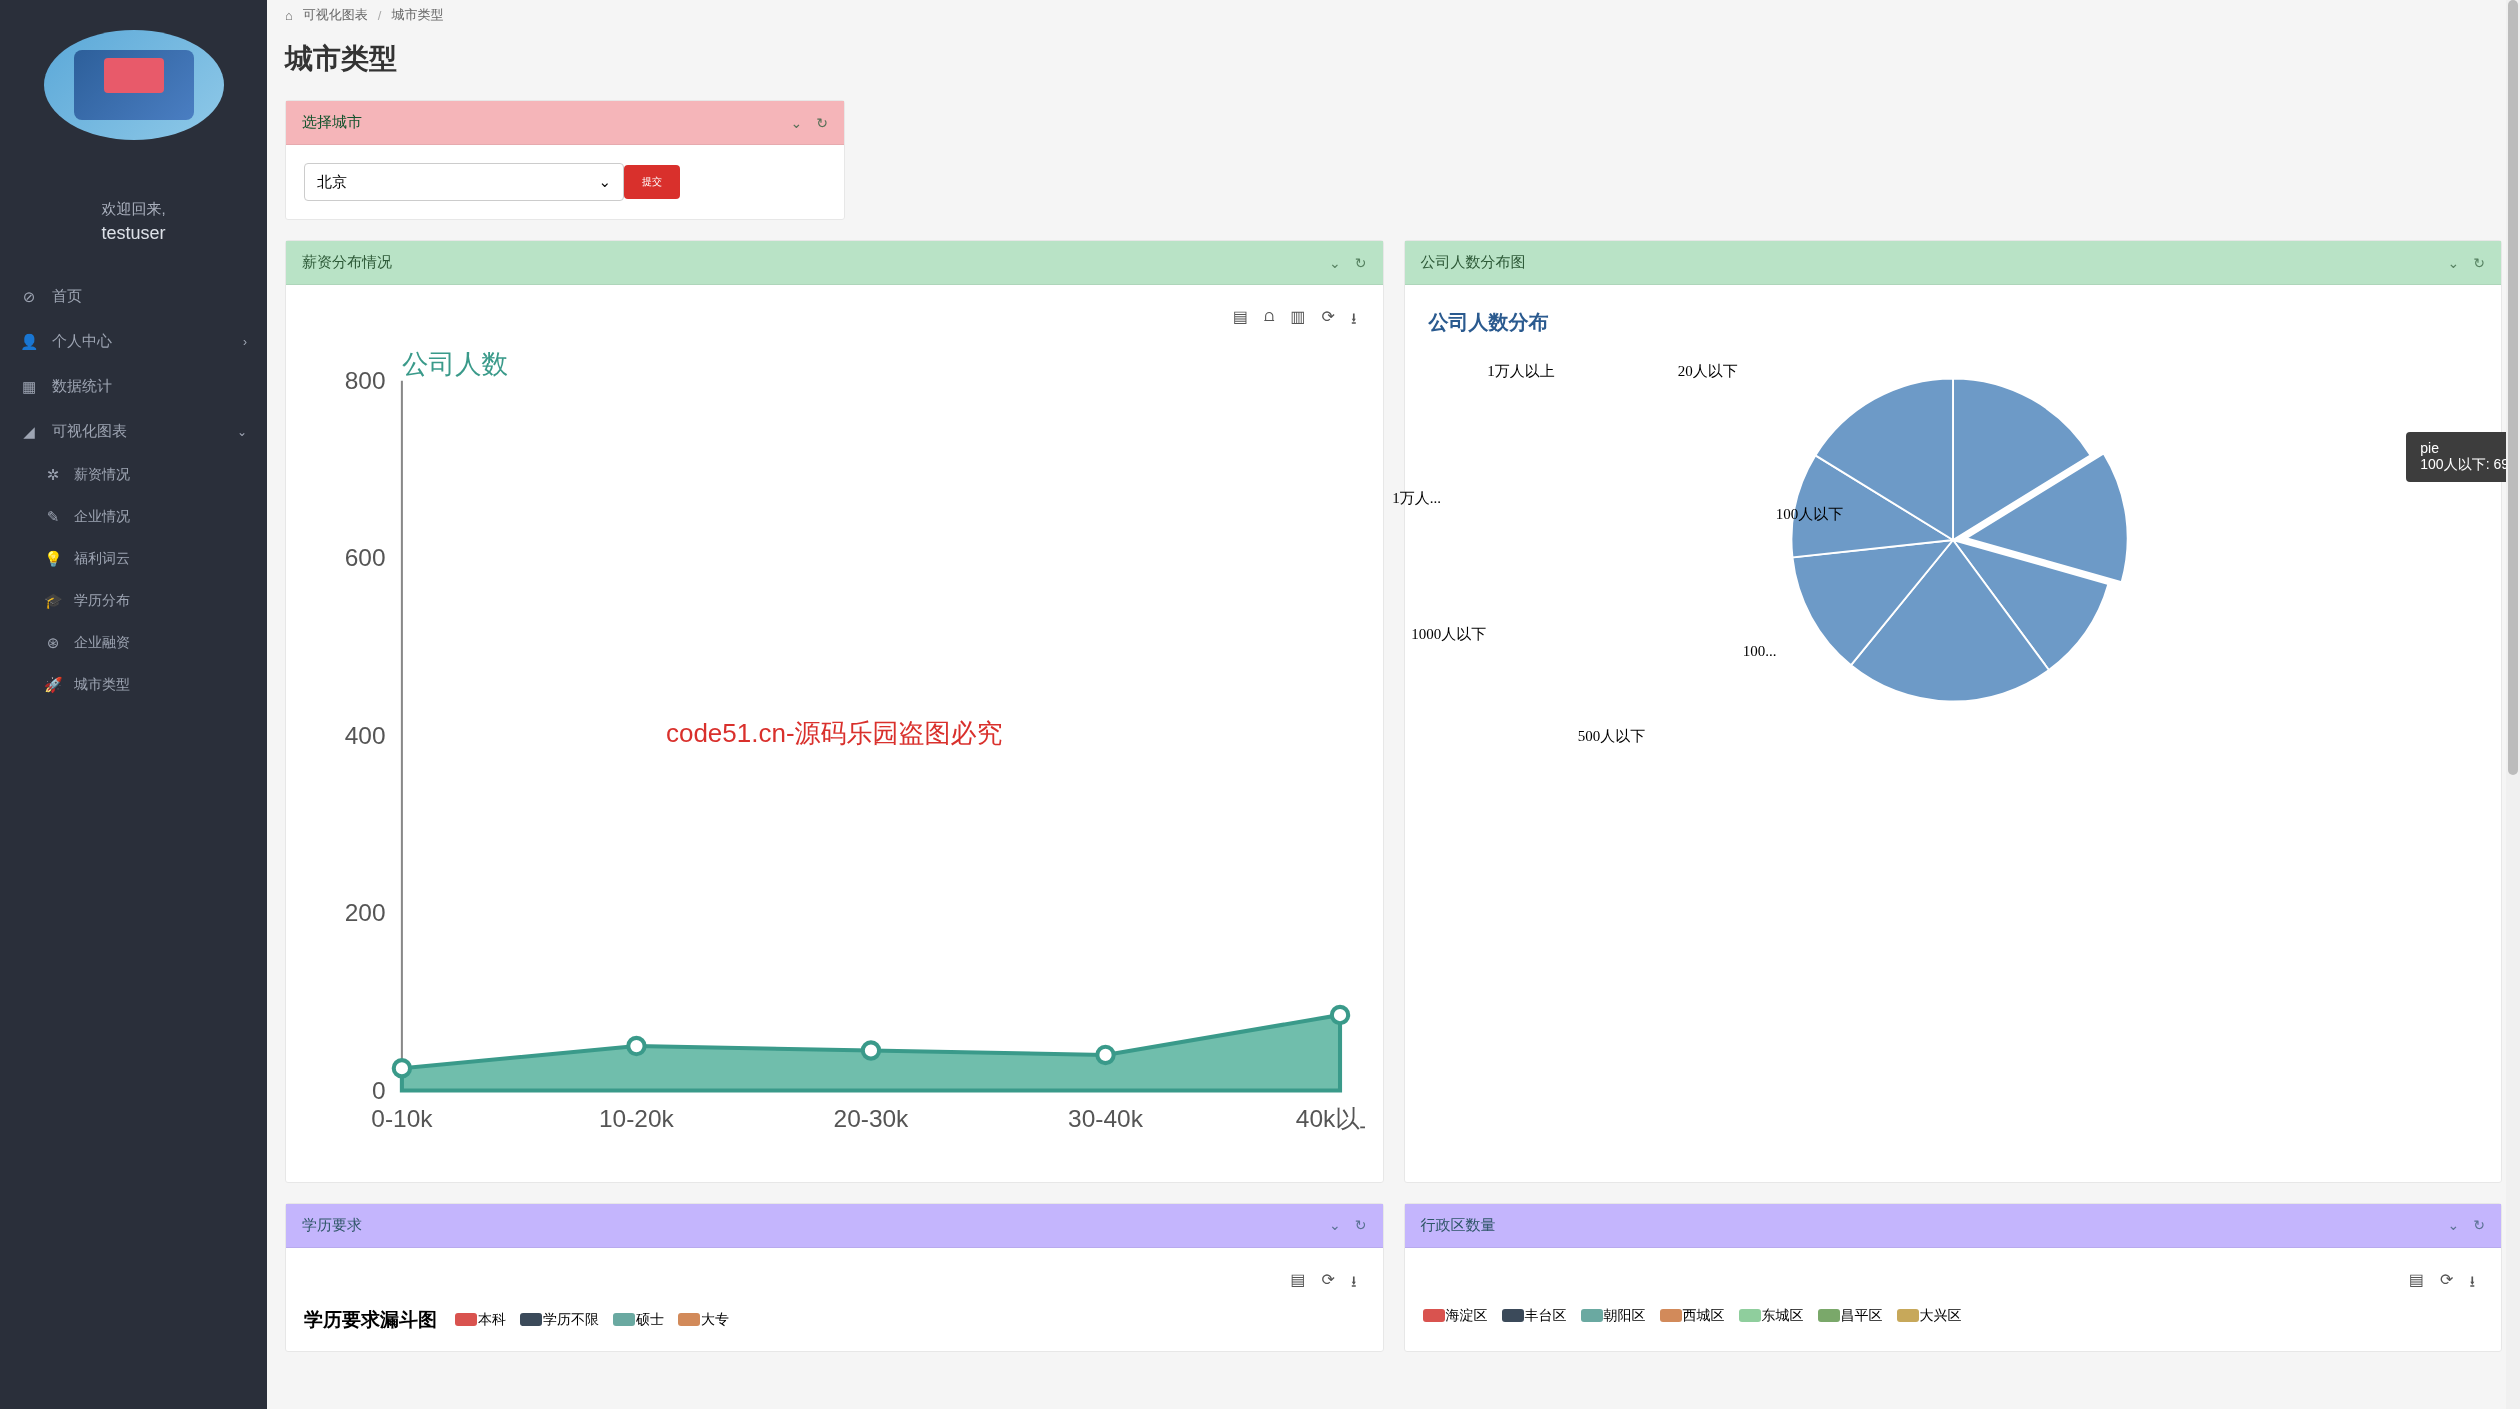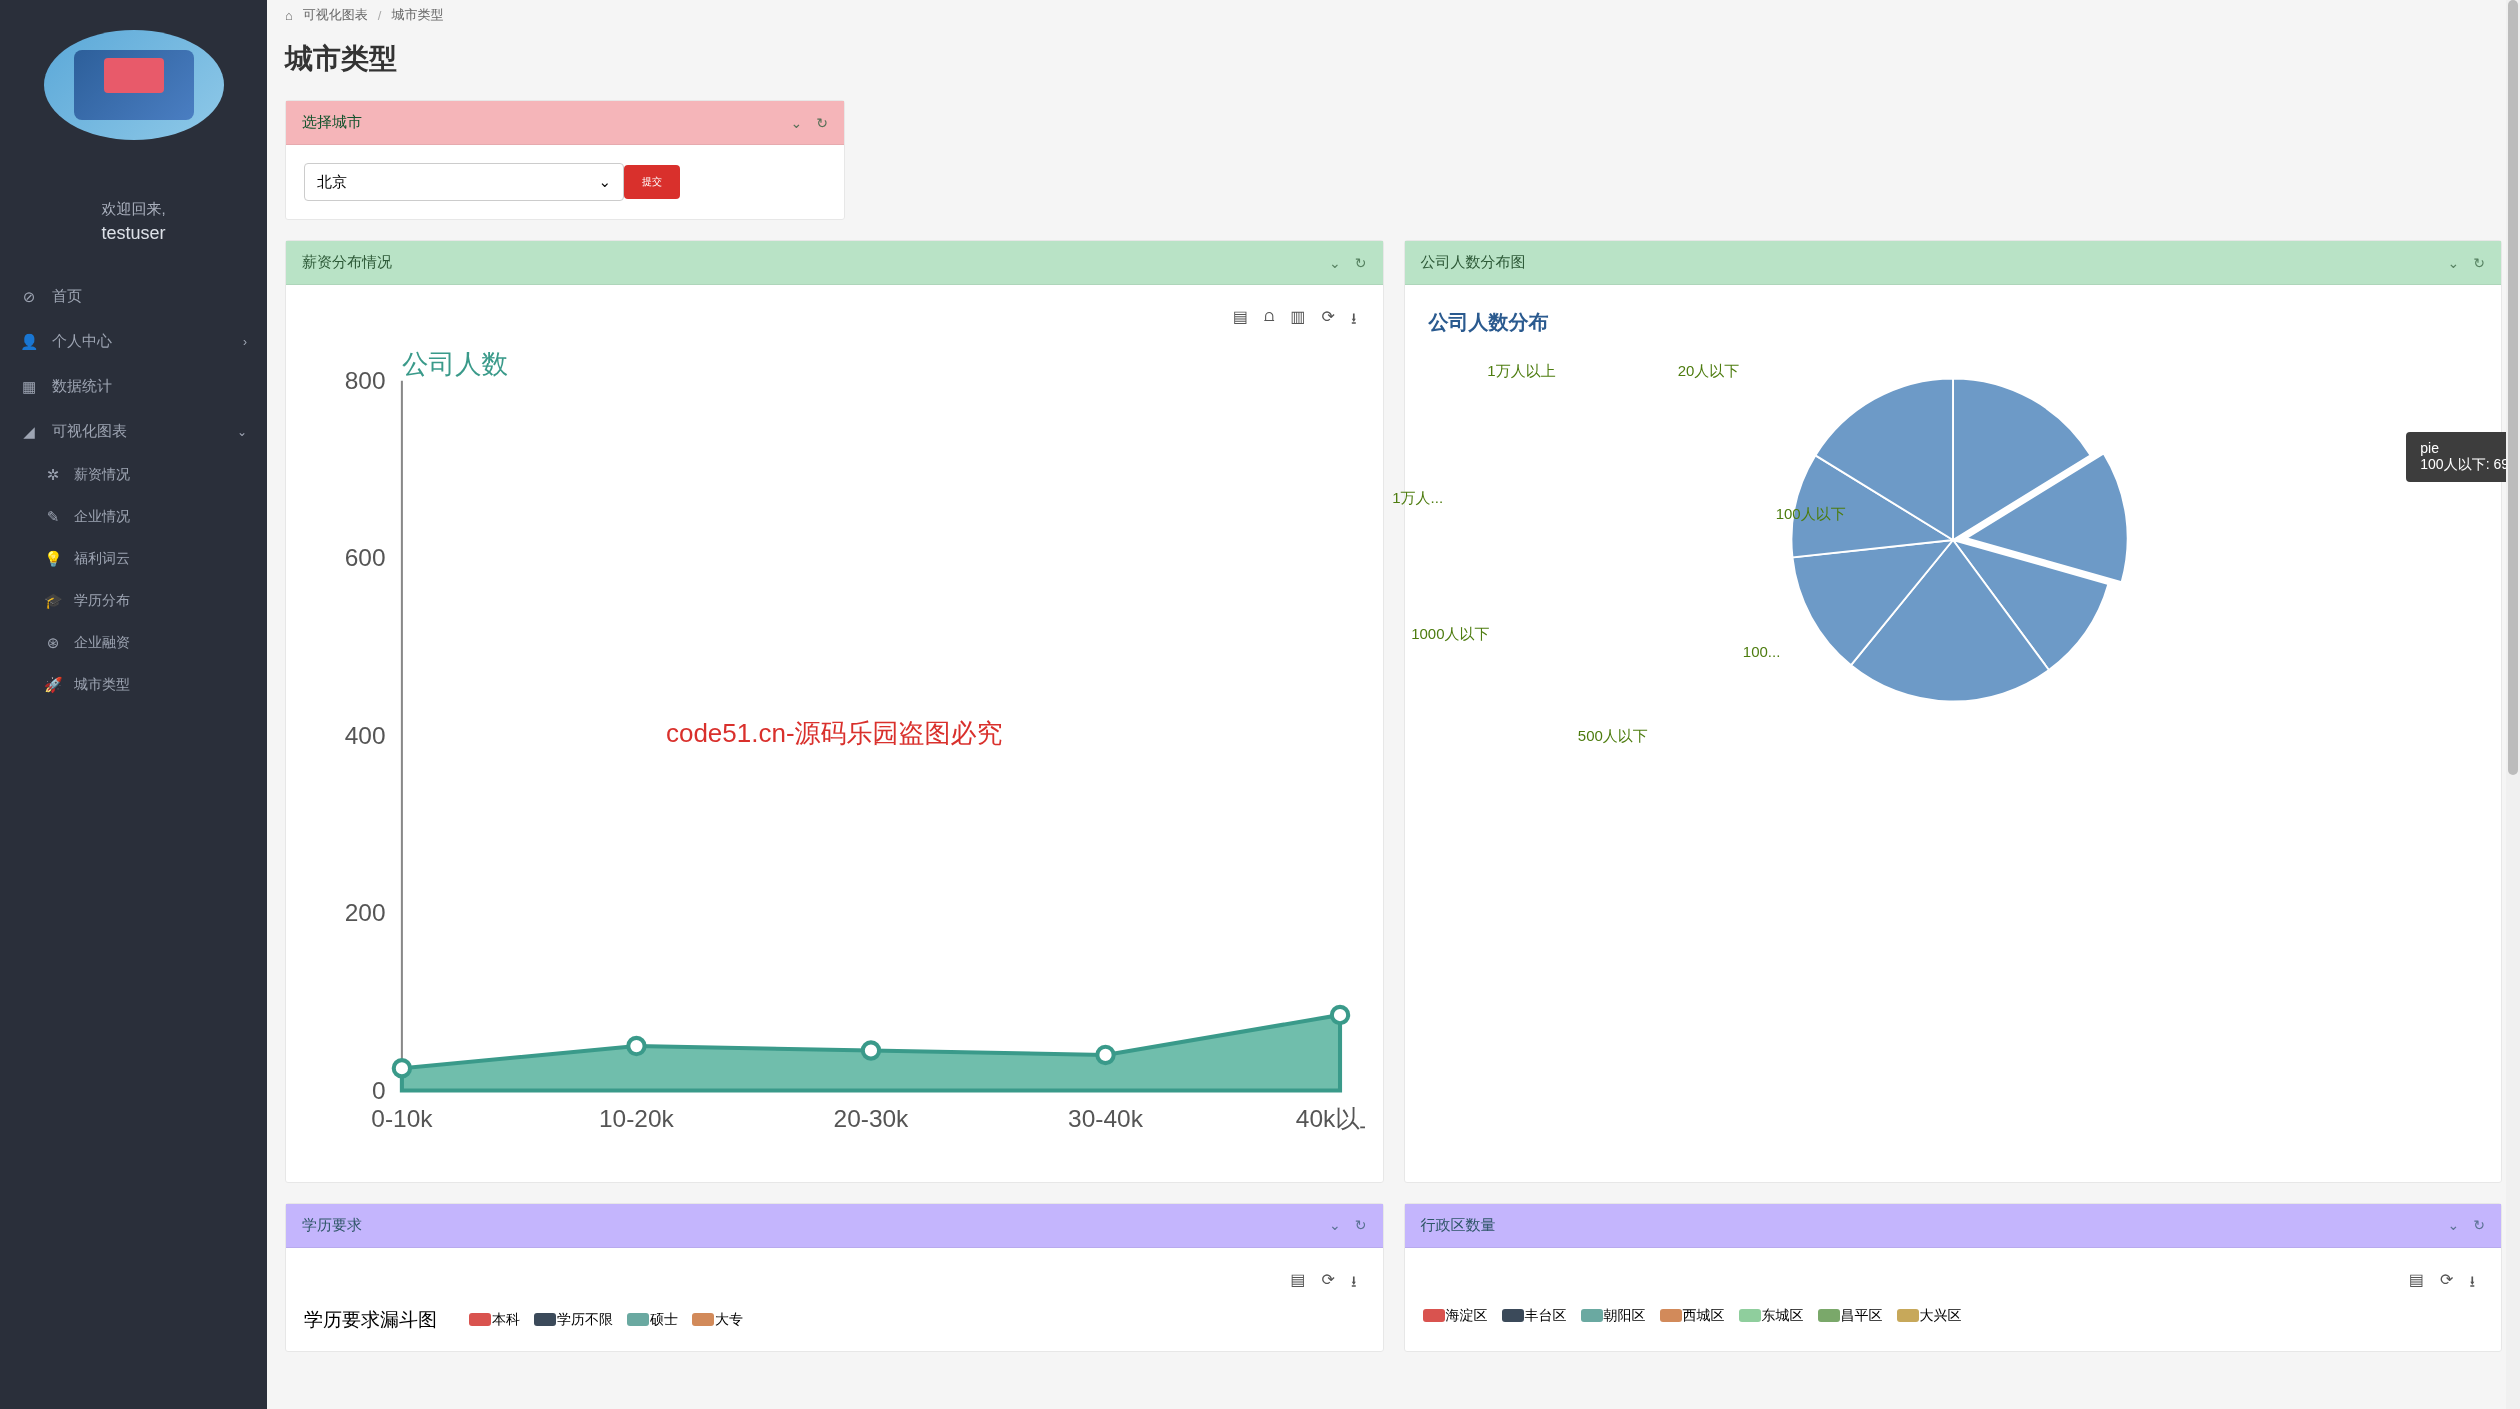--- a/index.html
+++ b/index.html
@@ -51,26 +51,26 @@
 .mini-tools { display: flex; gap: 16px; justify-content: flex-end; padding: 4px 8px 10px; color: #555; font-size: 16px; }
 .mini-tools span { cursor: pointer; }
 
 
 .chart-box { width: 100%; }
 
 
 .pie-title { font-size: 20px; font-weight: 700; color: #2a5a8f; padding: 6px 6px 14px; }
 .pie-wrap { position: relative; display: flex; justify-content: center; }
 .pie-svg { width: 380px; height: 380px; }
-.pie-label { position: absolute; font-size: 15px; color: #4d7c0f; white-space: nowrap; }
+.pie-label { position: absolute; font-size: 15px; color: #000000; white-space: nowrap; font-family: Liberation Serif, serif; }
 .tooltip { position: absolute; right: -40px; top: 82px; background: #3d3d3d; color: #fff; padding: 8px 14px; border-radius: 4px; font-size: 14px; }
 
 
 .legend-row { display: flex; flex-wrap: wrap; gap: 14px; font-size: 14px; align-items: center; }
-.legend-title { font-size: 19px; font-weight: 400; margin-right: 18px; }
+.legend-title { font-size: 19px; font-weight: 700; margin-right: 4px; }
 .lg-item { display: flex; align-items: center; gap: 1px; }
 .swatch { width: 22px; height: 13px; border-radius: 3px; }
 
 
 .wm { position: absolute; left: 50%; top: 50%; transform: translate(-50%,-50%); color: #d9302c; font-size: 26px; pointer-events: none; white-space: nowrap; z-index: 50; }
 .card-body.rel { position: relative; }
 
 
 .scroll-hint { position: fixed; right: 0; top: 0; bottom: 0; width: 14px; background: #f0f0f0; }
 .scroll-thumb { position: absolute; left: 2px; right: 2px; top: 0; height: 55%; background: #bcbcbc; border-radius: 5px; }

